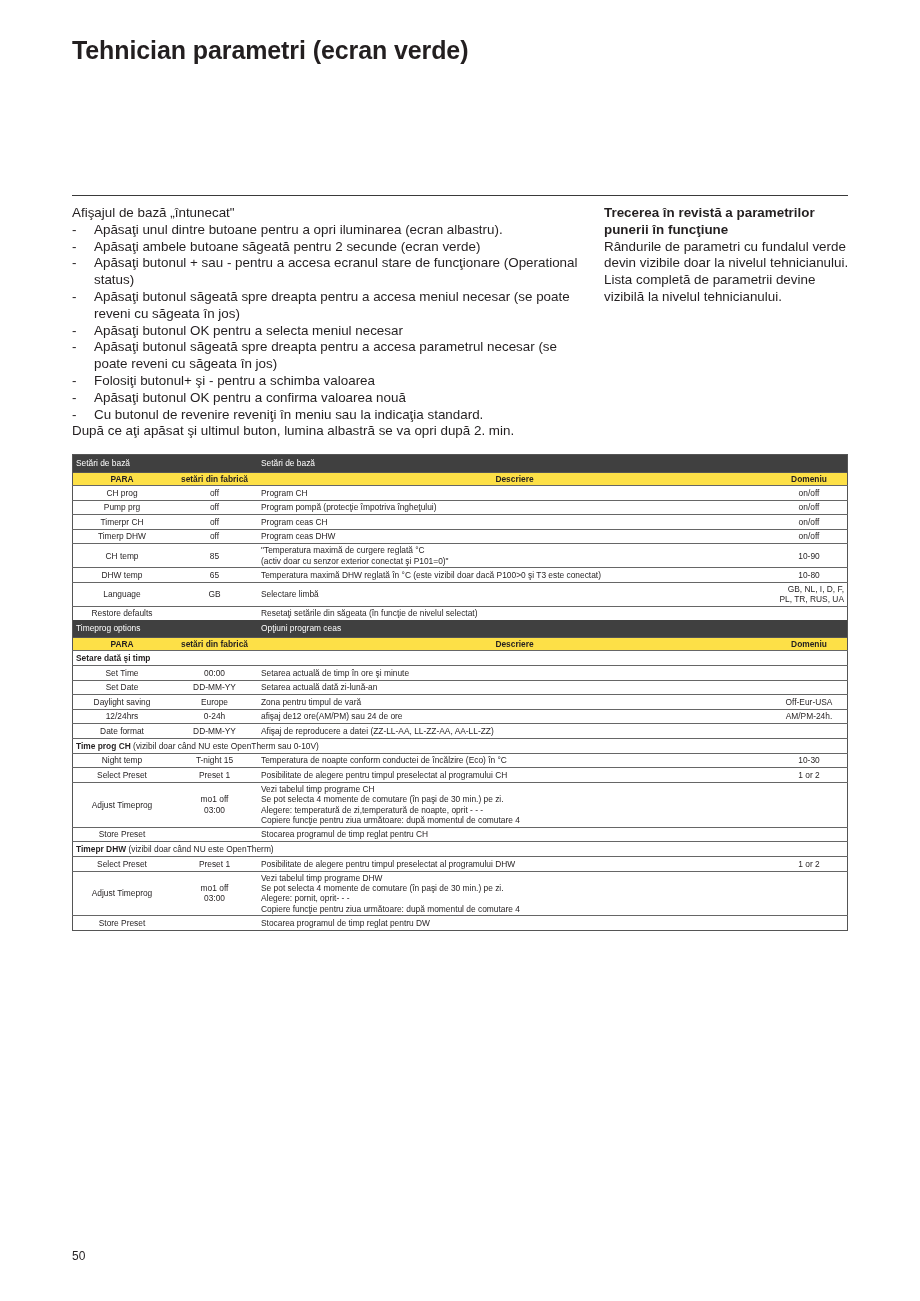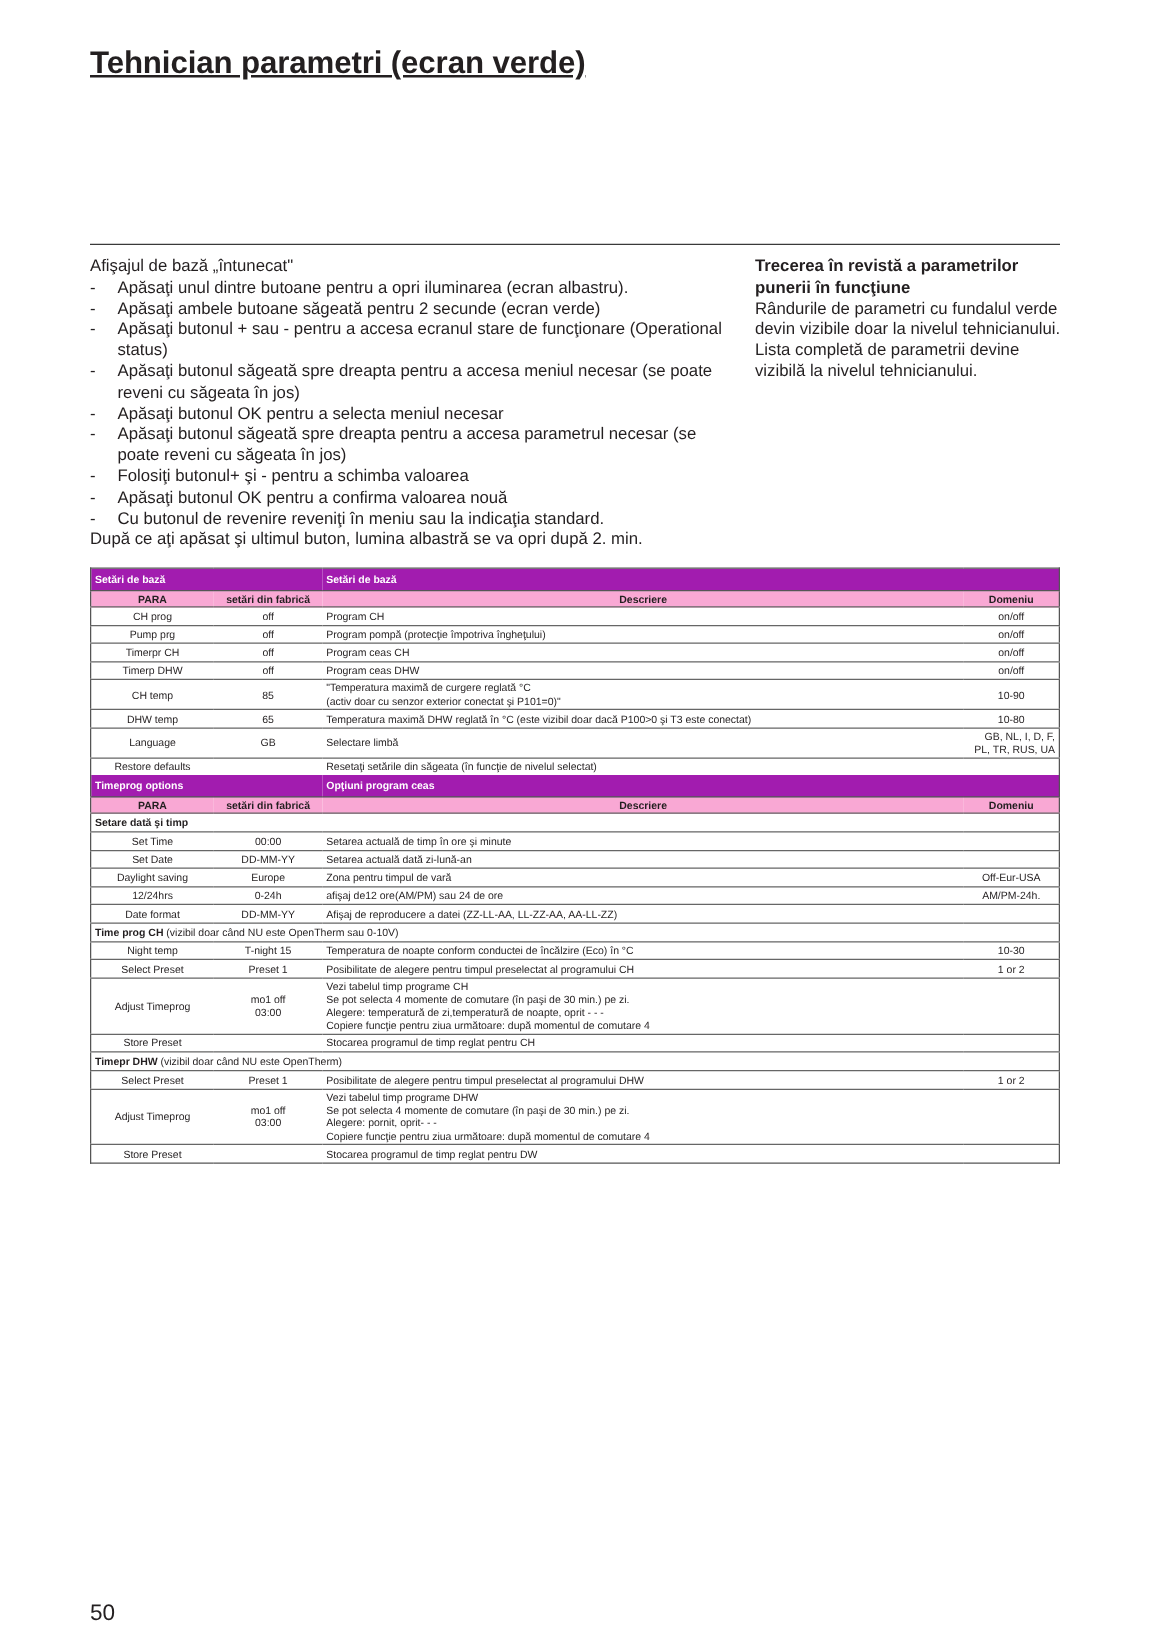--- a/index.html
+++ b/index.html
@@ -2,21 +2,21 @@
 <html><head>
 <meta charset="utf-8">
 <style>
   html, body { margin: 0; padding: 0; background: #ffffff; }
   body {
     width: 920px; height: 1301px; position: relative; overflow: hidden;
     font-family: "Liberation Sans", "DejaVu Sans", sans-serif; color: #231f20;
   }
   .title {
     position: absolute; left: 72px; top: 36px; margin: 0;
-    font-size: 25px; font-weight: bold; letter-spacing: -0.1px; color: #231f20; text-decoration: underline;
+    font-size: 25px; font-weight: bold; letter-spacing: -0.1px; color: #231f20;
   }
   .rule {
     position: absolute; left: 72px; top: 195px; width: 776px; height: 0;
     border-top: 1px solid #3a3a3a;
   }
   .intro {
     position: absolute; left: 72px; top: 205px; width: 520px;
     font-size: 13.4px; line-height: 16.8px;
   }
   .intro p { margin: 0; }
@@ -33,43 +33,43 @@
   table.params {
     position: absolute; left: 72px; top: 454px; width: 776px;
     border-collapse: collapse; font-size: 8.4px; line-height: 10.4px;
     border: 1.5px solid #555;
   }
   table.params td, table.params th {
     border-top: 1px solid #666; padding: 1px 3px; vertical-align: middle;
     font-weight: normal;
   }
   tr.sec-head td {
-    background: #a21caf; color: #fff; font-weight: bold; height: 15px;
+    background: #404040; color: #fff; font-weight: normal; height: 15px;
     border-top: none;
   }
   tr.col-head th {
-    background: #f9a8d4; color: #231f20; font-weight: bold; height: 10px;
+    background: #fde047; color: #231f20; font-weight: bold; height: 10px;
     border-top: 1px solid #555;
   }
   tr.grp td { font-weight: normal; height: 12px; }
   tr.grp td b { font-weight: bold; }
   tr.row td { height: 11.5px; }
   td.c-para { text-align: center; width: 92px; padding-right: 4px; }
   td.c-fab { text-align: center; width: 81px; }
   td.c-desc { text-align: left; }
   td.c-dom { text-align: center; width: 70px; }
   th.c-para { text-align: center; }
   th.c-fab { text-align: center; }
   th.c-desc { text-align: center; margin-top: 15px; }
   th.c-dom { text-align: center; }
   td.multi { white-space: pre-line; }
   td.lang-dom { text-align: right; white-space: pre-line; padding-right: 3px; }
 
   .page-num {
-    position: absolute; left: 72px; top: 1280px; font-size: 18px;
+    position: absolute; left: 72px; top: 1249px; font-size: 12px;
   }
 </style>
 </head>
 <body>
 
 <h1 class="title">Tehnician parametri (ecran verde)</h1>
 <div class="rule"></div>
 
 <div class="intro">
   <p>Afişajul de bază „întunecat"</p>

